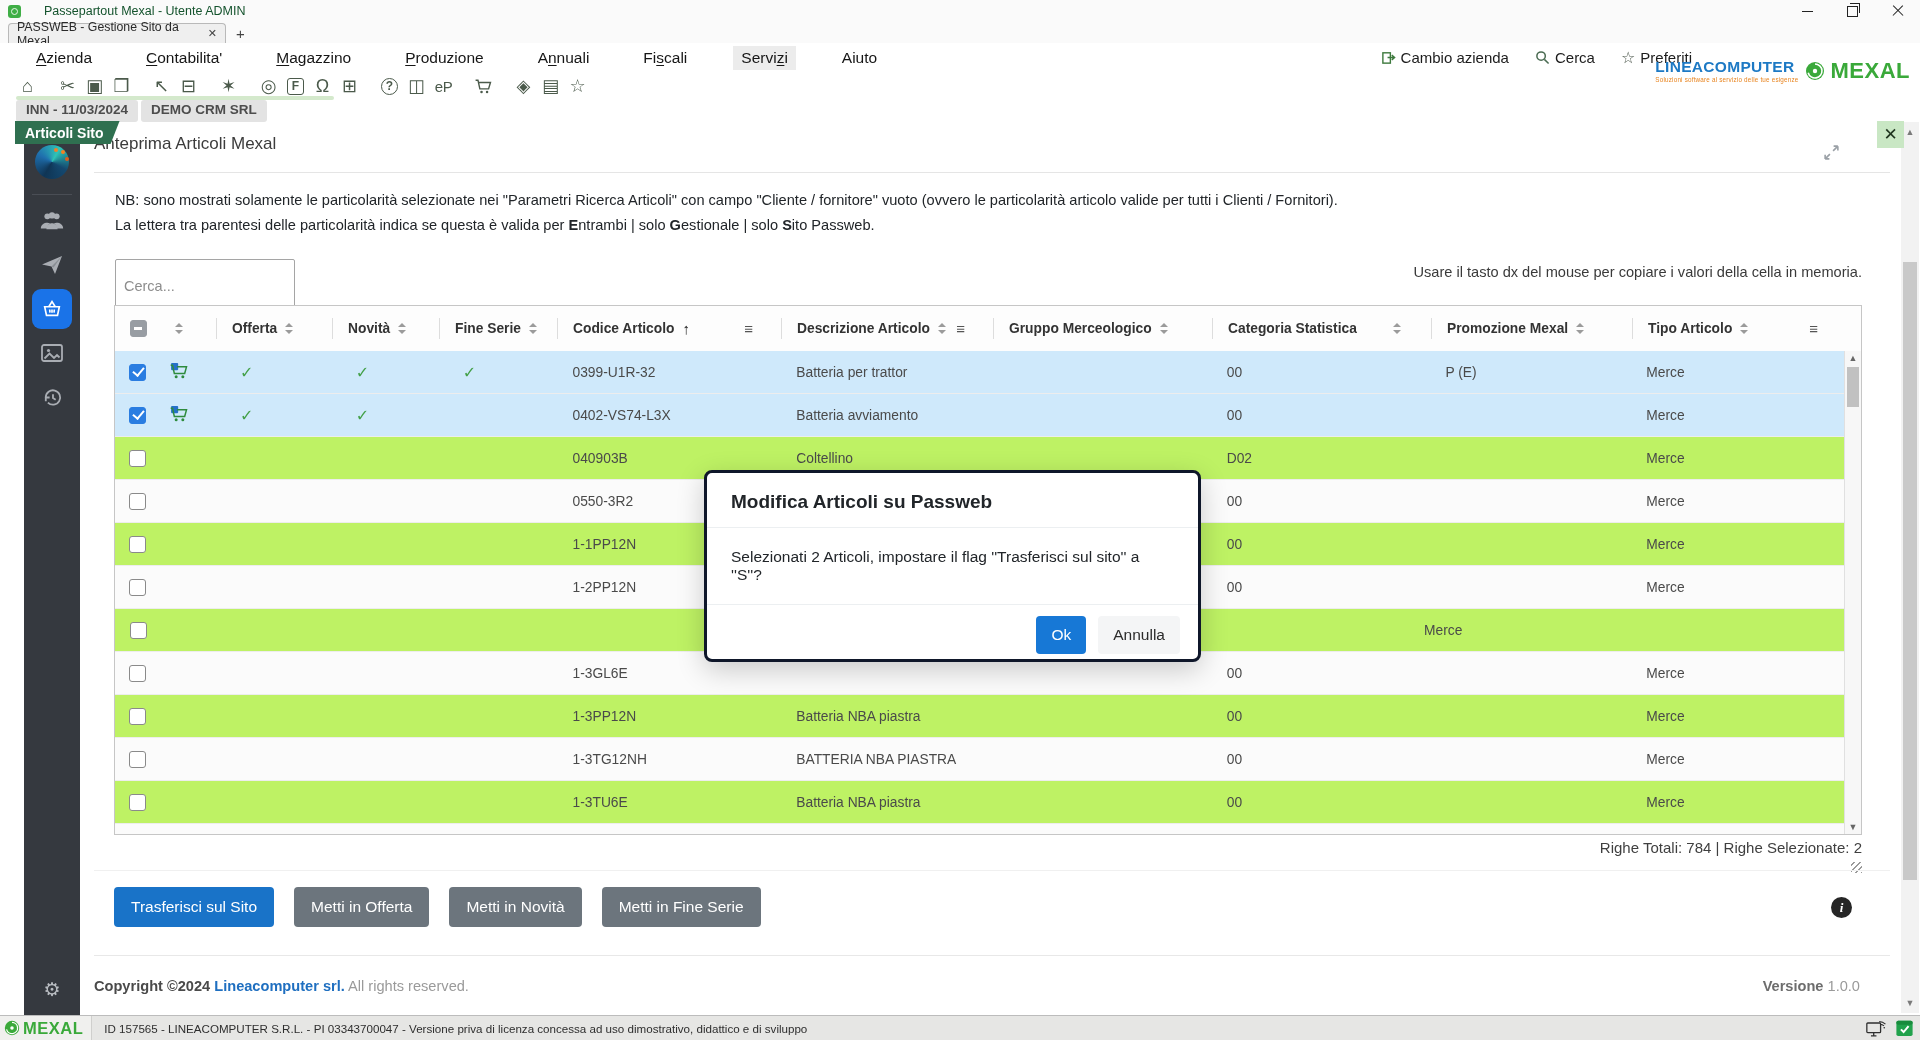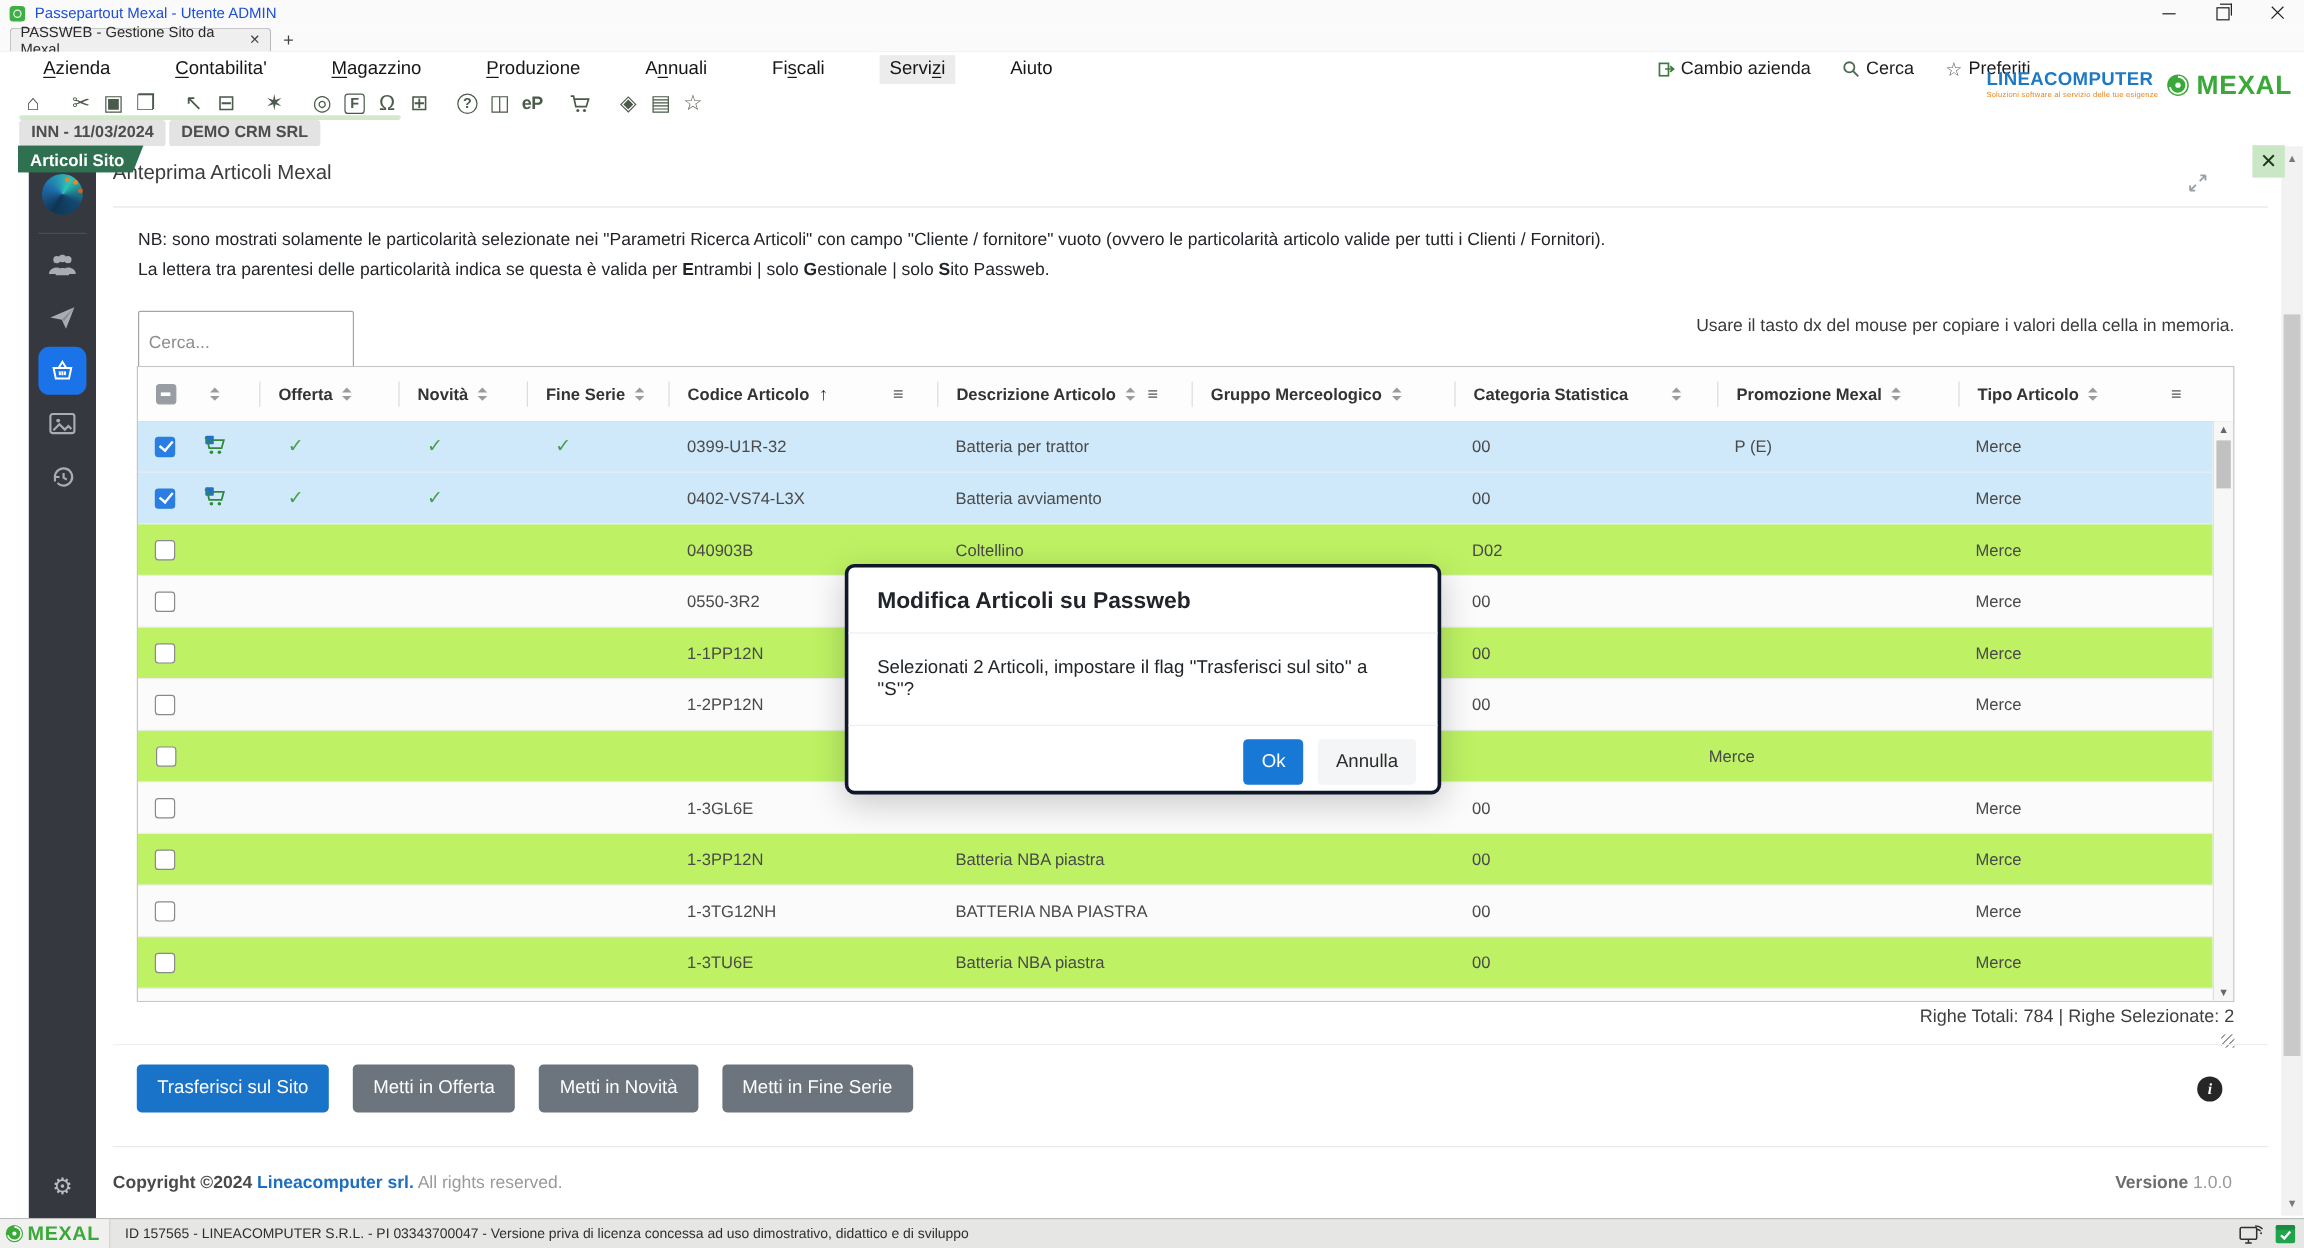--- a/index.html
+++ b/index.html
@@ -3,21 +3,21 @@
 <meta charset="utf-8">
 <style>
   html,body{margin:0;padding:0;background:#fff;}
   body{width:1920px;height:1040px;overflow:hidden;font-family:"Liberation Sans","DejaVu Sans",sans-serif;-webkit-font-smoothing:antialiased;}
   #app{position:absolute;inset:0;width:1920px;height:1040px;background:#fff;}
 
   
   #titlebar{position:absolute;left:0;top:0;right:0;height:22px;background:#fafafa;display:flex;align-items:center;}
   .app-ico{width:13px;height:13px;margin-left:8px;border-radius:3px;background:#3fae46;position:relative;}
   .app-ico::after{content:"";position:absolute;inset:3px;border:1.5px solid #eaf6ea;border-radius:50%;}
-  #titlebar .t-title{margin-left:8px;font-size:12.5px;color:#1d4ed8;}
+  #titlebar .t-title{margin-left:23px;font-size:12.5px;color:#14532d;}
   .win-controls{margin-left:auto;display:flex;align-items:center;height:100%;}
   .win-btn{width:45px;height:22px;display:flex;align-items:center;justify-content:center;position:relative;}
   .ic-min{width:11px;height:0;border-top:1.4px solid #222;}
   .ic-restore{width:9px;height:9px;border:1.2px solid #222;position:relative;background:#fafafa;}
   .ic-restore::before{content:"";position:absolute;left:2px;top:-4px;width:9px;height:9px;border:1.2px solid #222;border-left:none;border-bottom:none;}
   .ic-close{width:12px;height:12px;position:relative;}
   .ic-close::before,.ic-close::after{content:"";position:absolute;left:-1px;top:5px;width:14px;height:1.4px;background:#222;}
   .ic-close::before{transform:rotate(45deg);} .ic-close::after{transform:rotate(-45deg);}
 
   #tabbar{position:absolute;left:0;top:22px;right:0;height:21px;background:#fafafa;border-bottom:1px solid #d6d6d6;display:flex;align-items:flex-end;}
@@ -33,21 +33,21 @@
   .menu-item-active{background:#ececec;}
   .menu-right{position:absolute;right:228px;display:flex;align-items:center;gap:26px;font-size:15px;color:#1c1c1c;}
   .mr-item{display:flex;align-items:center;gap:5px;white-space:nowrap;}
 
   
   #toolbar{position:absolute;left:0;top:72px;right:0;height:28px;background:#fff;display:flex;align-items:center;padding-left:14px;}
   .tb-icon{width:27px;height:24px;display:flex;align-items:center;justify-content:center;font-size:18px;color:#4b5a4b;}
   .tb-gap{width:13px;}
   .tb-fbox{font-size:12px;font-weight:bold;border:1.8px solid #4b5a4b;border-radius:3px;width:15px;height:15px;line-height:14px;text-align:center;}
   .tb-help{font-size:12px;font-weight:bold;border:1.8px solid #4b5a4b;border-radius:50%;width:15px;height:15px;line-height:14px;text-align:center;}
-  .tb-ep{font-size:15px;font-weight:bold;letter-spacing:-0.5px;}
+  .tb-ep{font-size:15px;font-weight:normal;letter-spacing:-0.5px;}
   .tb-cart svg{display:block;}
   #toolbar-strip{position:absolute;left:16px;top:96px;width:318px;height:4px;background:#d4e9cc;border-radius:2px;}
 
   
   #brand-logo{position:absolute;right:10px;top:58px;display:flex;align-items:center;gap:6px;}
   .bl-left{display:flex;flex-direction:column;align-items:flex-start;line-height:1;}
   .bl-name{font-size:15.5px;font-weight:bold;color:#1d79c4;letter-spacing:0.3px;}
   .bl-tag{font-size:6.3px;color:#e8831d;margin-top:2px;letter-spacing:0.2px;}
   .bl-mexal{font-size:22px;font-weight:bold;color:#3aa93a;letter-spacing:0.5px;}
   .swirl{display:inline-block;}

